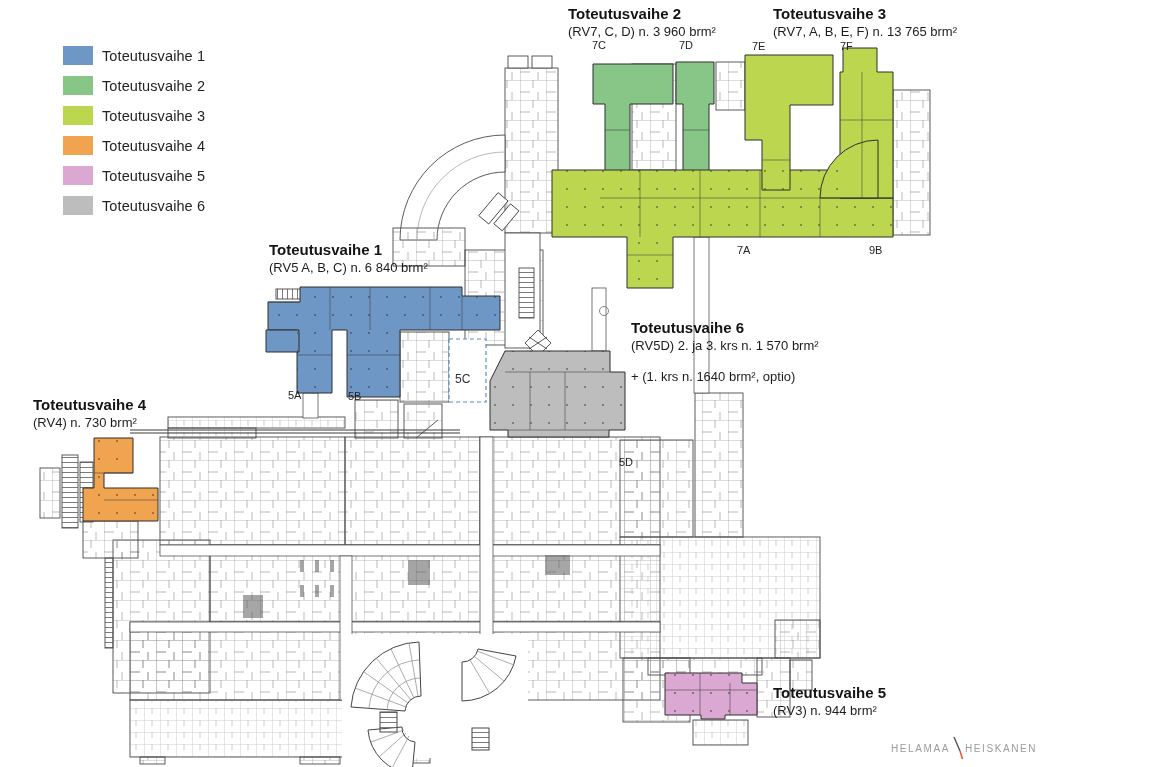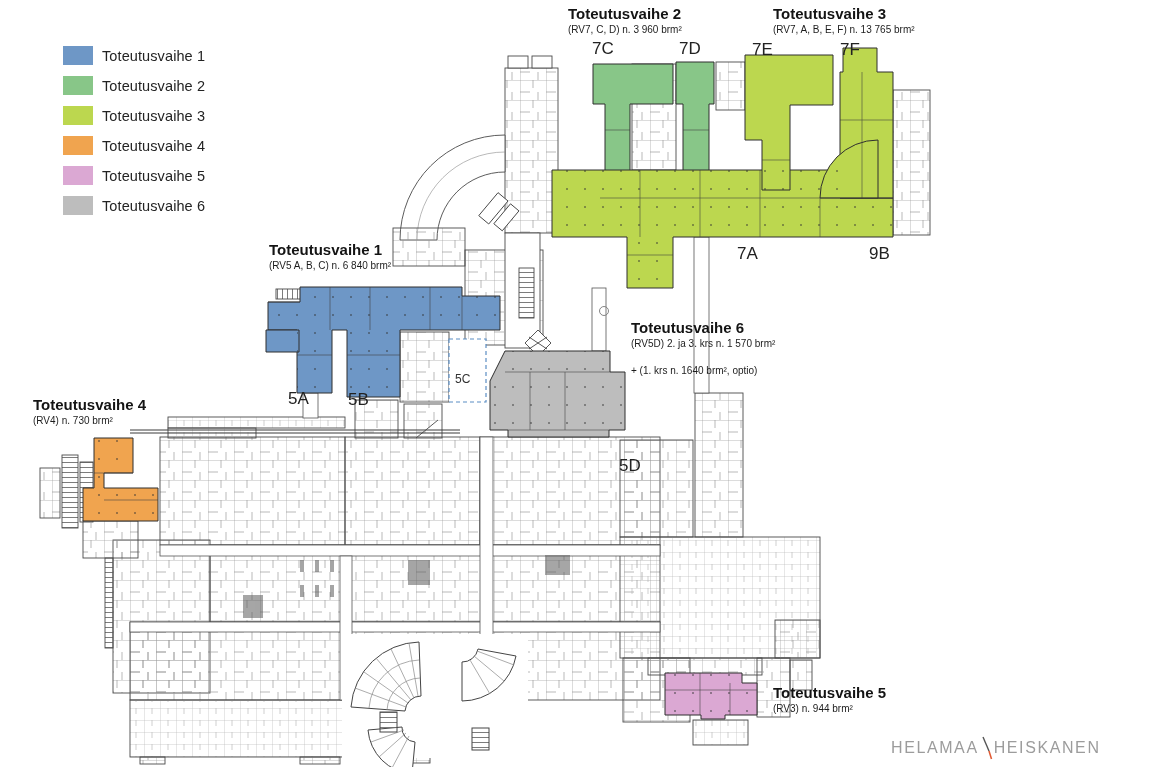--- a/index.html
+++ b/index.html
@@ -3,25 +3,25 @@
 <meta charset="utf-8">
 <style>
   html,body{margin:0;padding:0;background:#fff;}
   #stage{position:relative;width:1152px;height:767px;background:#fff;overflow:hidden;
          font-family:"Liberation Sans",sans-serif;color:#1c1c1c;}
   #map{position:absolute;left:0;top:0;}
   .lg-row{position:absolute;left:63px;display:flex;align-items:center;gap:9px;height:19px;}
   .lg-label{font-size:14.5px;color:#232323;letter-spacing:.1px;white-space:nowrap;}
   .ann{position:absolute;white-space:nowrap;}
   .ann-title{font-size:15px;font-weight:bold;color:#141414;}
-  .ann-sub{font-size:10px;color:#1c1c1c;margin-top:2px;}
-  .wl{position:absolute;font-size:17px;color:#222;white-space:nowrap;}
+  .ann-sub{font-size:13px;color:#1c1c1c;margin-top:2px;}
+  .wl{position:absolute;font-size:11px;color:#222;white-space:nowrap;}
   .wl-big{font-size:12px;color:#333;}
   #logo{position:absolute;left:891px;top:735px;display:flex;align-items:center;
-        font-size:16px;letter-spacing:1.6px;color:#9c9c9c;}
+        font-size:10px;letter-spacing:1.6px;color:#9c9c9c;}
   #logo svg{margin:0 1px;}
 </style>
 </head>
 <body>
 
 <div id="stage">
 
 <svg id="map" width="1152" height="767" viewBox="0 0 1152 767">
   <defs>
     <pattern id="cells" width="26" height="20" patternUnits="userSpaceOnUse">

